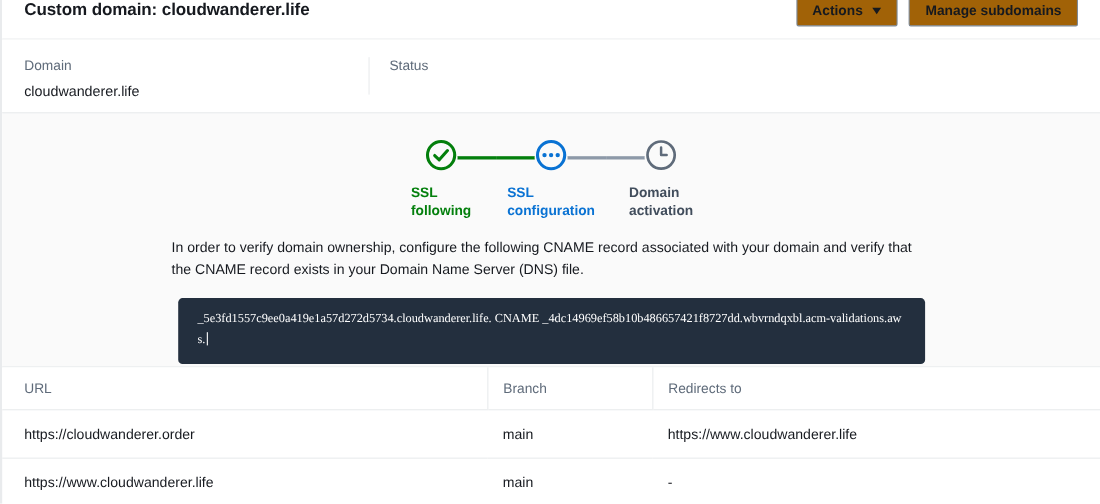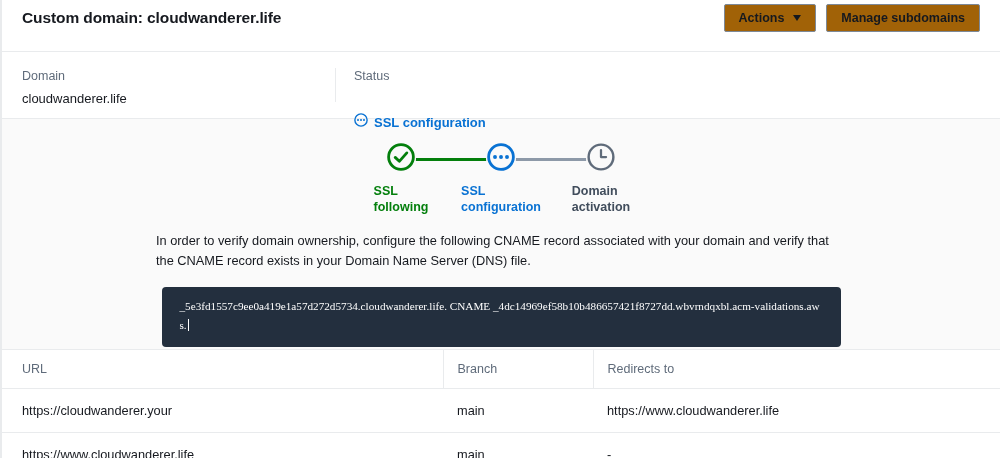--- a/index.html
+++ b/index.html
@@ -16,21 +16,21 @@
   .page {
     position: relative;
     width: 1000px;
     height: 458px;
     background: #ffffff;
     border-left: 2px solid #e9ebed;
   }
 
   
   .header {
-    height: 52px;
+    height: 36px;
     display: flex;
     align-items: center;
     justify-content: space-between;
     padding: 0 20px 16px 20px;
     border-bottom: 1px solid #e9ebed;
     background: #ffffff;
     gap: 44px;
   }
   .header-title {
     font-size: 15.5px;
@@ -239,31 +239,20 @@
     </div>
   </div>
 
   <div class="summary">
     <div class="summary-col domain">
       <div class="field-label">Domain</div>
       <div class="field-value">cloudwanderer.life</div>
     </div>
     <div class="summary-col status">
       <div class="field-label">Status</div>
-      <div class="status-value">
-        <span>
-          <svg width="14" height="14" viewBox="0 0 16 16">
-            <circle cx="8" cy="8" r="7" fill="none" stroke="#0972d3" stroke-width="1.6"></circle>
-            <circle cx="4.6" cy="8" r="1.15" fill="#0972d3"></circle>
-            <circle cx="8" cy="8" r="1.15" fill="#0972d3"></circle>
-            <circle cx="11.4" cy="8" r="1.15" fill="#0972d3"></circle>
-          </svg>
-        </span>
-        <span>SSL configuration</span>
-      </div>
     </div>
   </div>
 
   <div class="status-details">
 
     <div class="stepper">
 
       <div class="step">
         <div class="step-icon-row">
           <div class="connector green" style="left:50%;width:50%;"></div>
@@ -325,21 +314,21 @@
   <table class="table">
     <thead>
       <tr>
         <th class="col-url">URL</th>
         <th class="col-branch branch-col">Branch</th>
         <th class="redirect-col">Redirects to</th>
       </tr>
     </thead>
     <tbody>
       <tr>
-        <td>https://cloudwanderer.your</td>
+        <td>https://cloudwanderer.order</td>
         <td class="branch-col">main</td>
         <td class="redirect-col">https://www.cloudwanderer.life</td>
       </tr>
       <tr>
         <td>https://www.cloudwanderer.life</td>
         <td class="branch-col">main</td>
         <td class="redirect-col">-</td>
       </tr>
     </tbody>
   </table>

